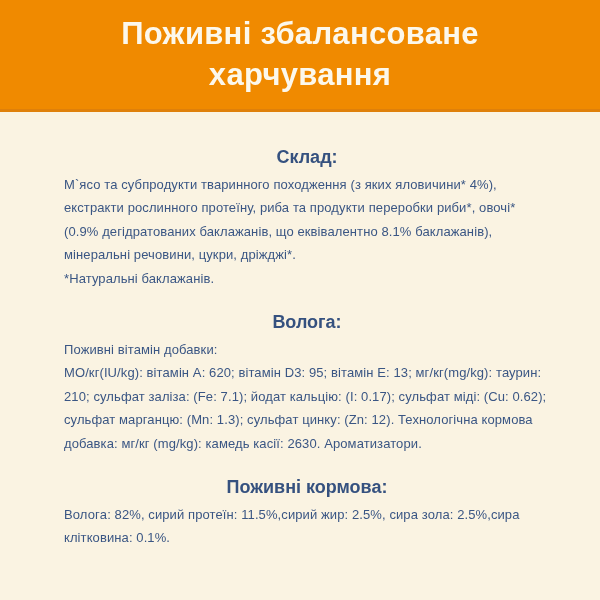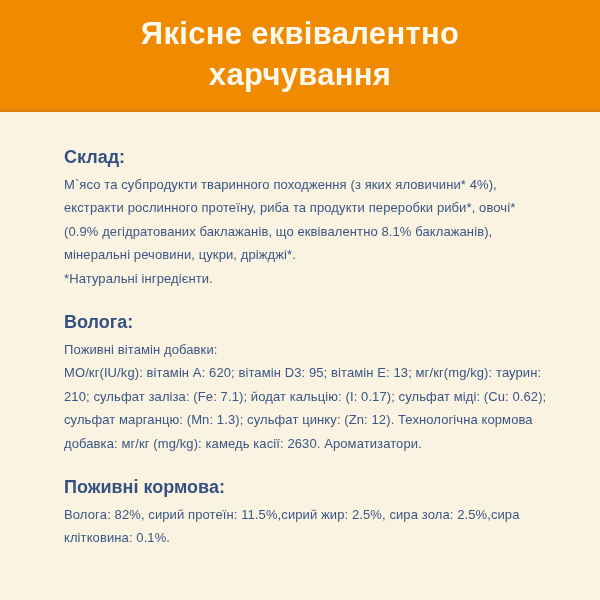--- a/index.html
+++ b/index.html
@@ -43,43 +43,44 @@
     color: #3A5684;
   }
   .label-section {
     margin-bottom: 22px;
   }
   .section-heading {
     margin: 0 0 5px 0;
     font-size: 18px;
     font-weight: bold;
     color: #35517F;
+    text-align: center;
   }
   .section-paragraph {
     margin: 0;
     font-size: 13px;
     line-height: 23.4px;
     letter-spacing: 0.1px;
   }
 </style>
 </head>
 <body>
 
 <div class="page">
 
   <header class="header-banner">
-    <h1 class="page-title">Якісне еквівалентно харчування</h1>
+    <h1 class="page-title">Поживні збалансоване харчування</h1>
   </header>
 
   <main class="label-content">
 
     <section class="label-section">
       <h2 class="section-heading">Склад:</h2>
       <p class="section-paragraph">М`ясо та субпродукти тваринного походження (з яких яловичини* 4%), екстракти рослинного протеїну, риба та продукти переробки риби*, овочі* (0.9% дегідратованих баклажанів, що еквівалентно 8.1% баклажанів), мінеральні речовини, цукри, дріжджі*.</p>
-      <p class="section-paragraph">*Натуральні інгредієнти.</p>
+      <p class="section-paragraph">*Натуральні баклажанів.</p>
     </section>
 
     <section class="label-section">
       <h2 class="section-heading">Вологa:</h2>
       <p class="section-paragraph">Поживні вітамін добавки:</p>
       <p class="section-paragraph">МО/кг(IU/kg): вітамін А: 620; вітамін D3: 95; вітамін Е: 13; мг/кг(mg/kg): таурин: 210; сульфат заліза: (Fe: 7.1); йодат кальцію: (I: 0.17); сульфат міді: (Cu: 0.62); сульфат марганцю: (Mn: 1.3); сульфат цинку: (Zn: 12). Технологічна кормова добавка: мг/кг (mg/kg): камедь касії: 2630. Ароматизатори.</p>
     </section>
 
     <section class="label-section">
       <h2 class="section-heading">Поживні кормова:</h2>

